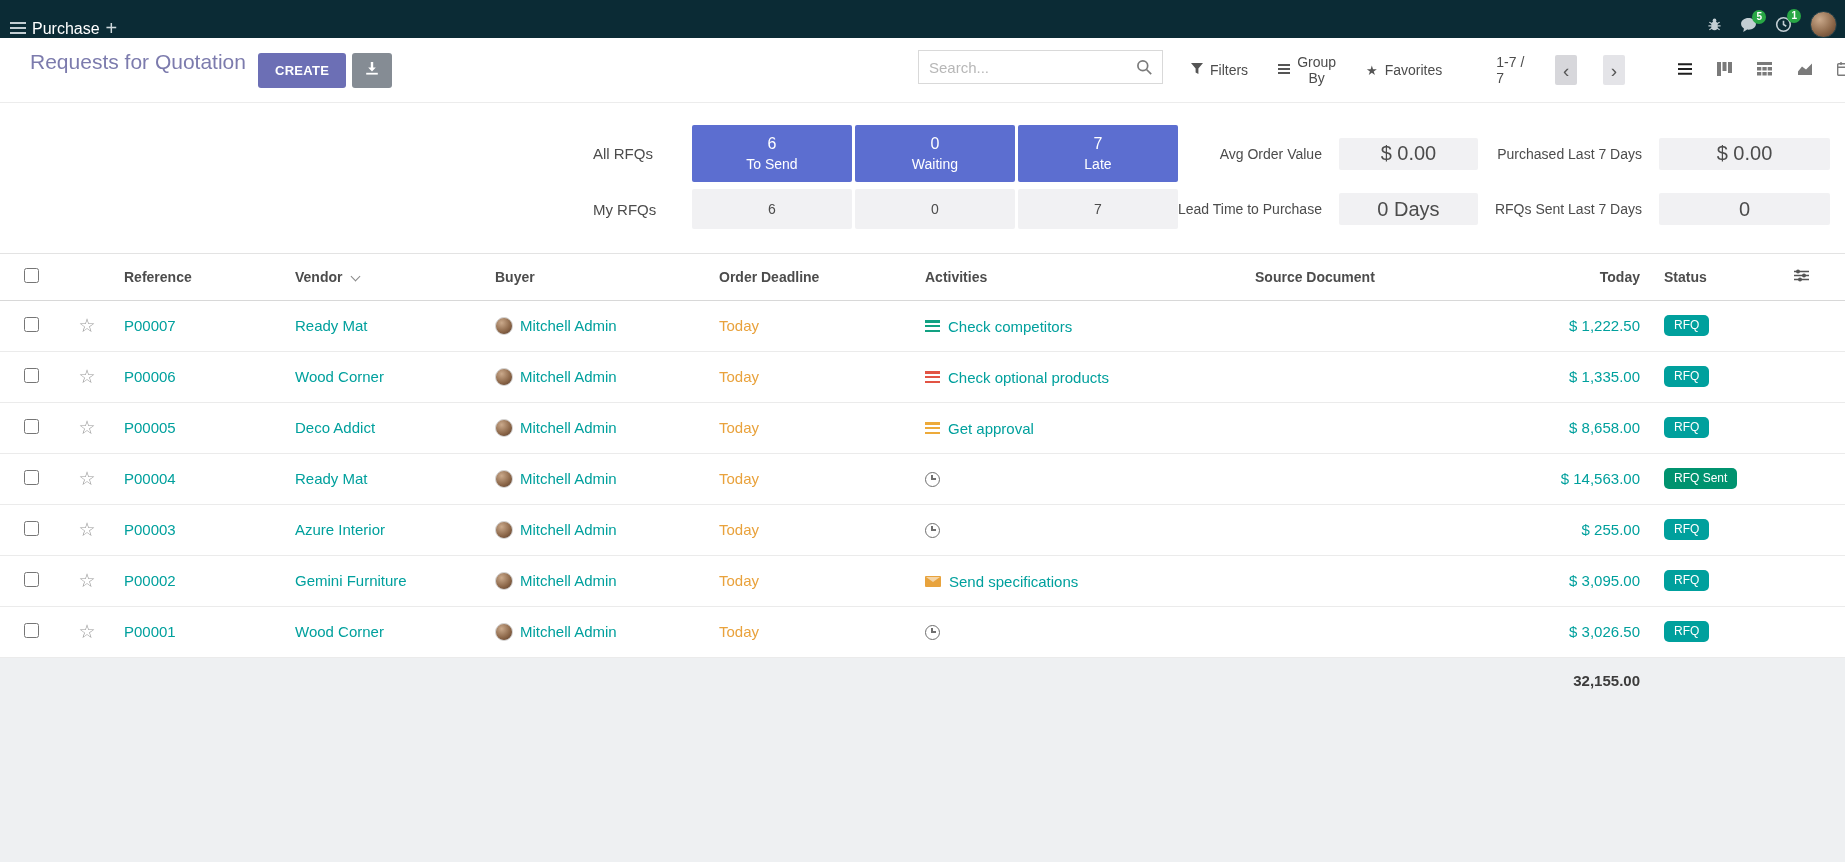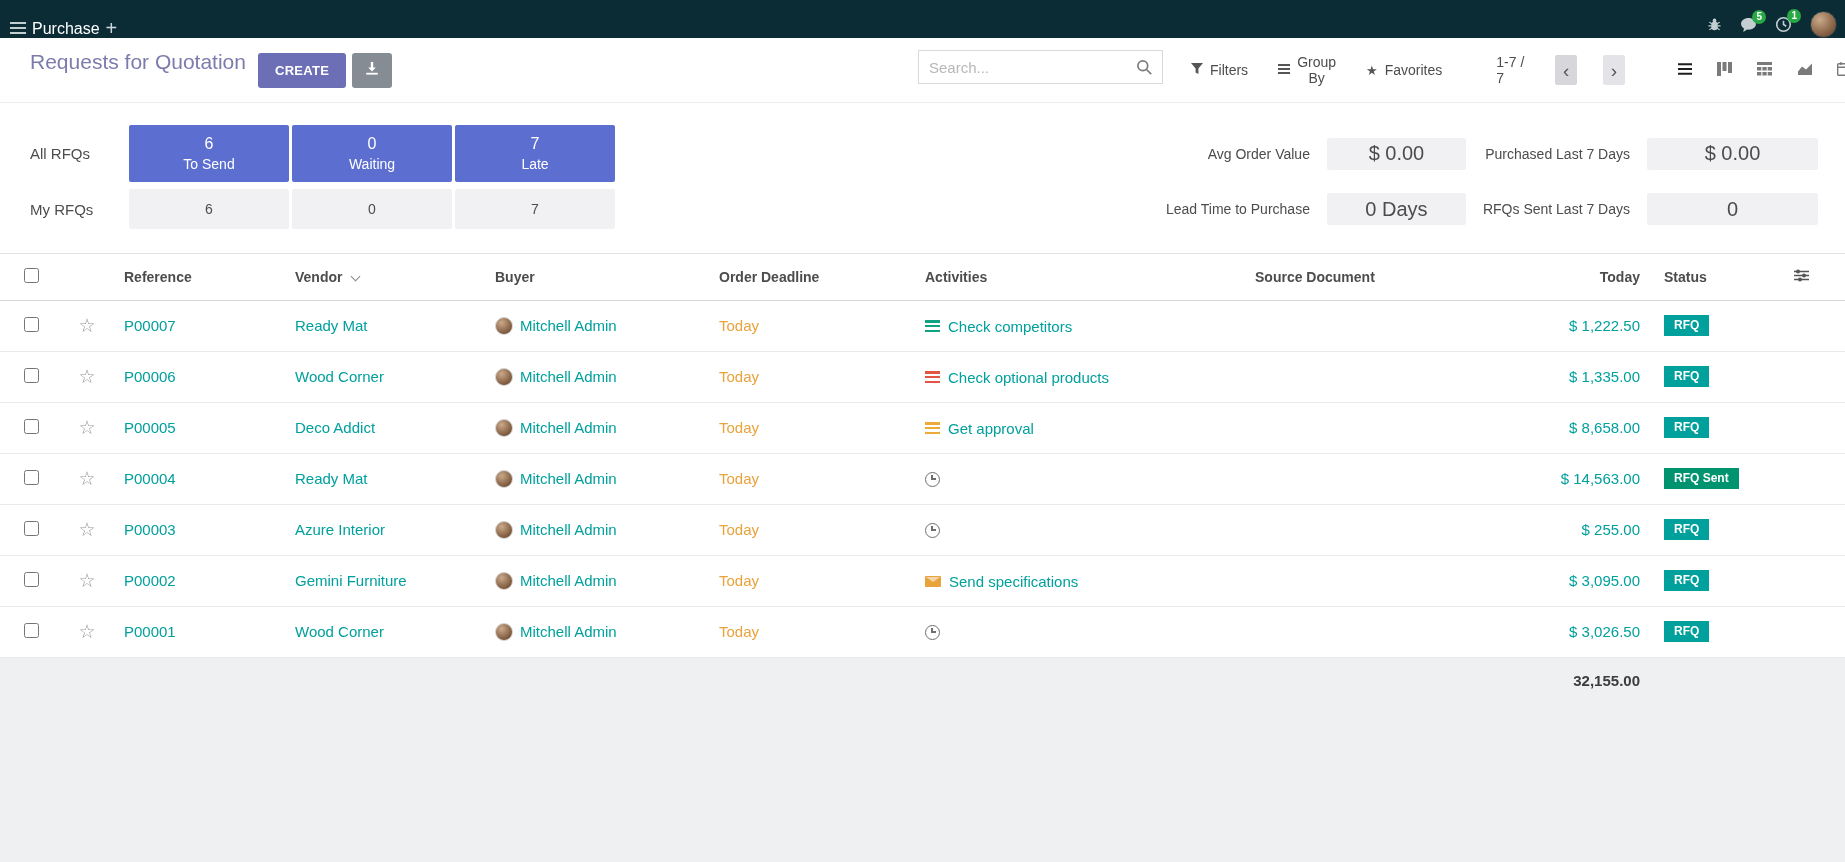--- a/index.html
+++ b/index.html
@@ -39,21 +39,21 @@
   .pager-btn{width:30px;height:30px;background:#e4e4e8;color:#555;font-size:19px;line-height:1;border-radius:2px;display:inline-flex;align-items:center;justify-content:center}
   .pager-btn.prev{background:#d7d7db}
   .view-switcher{display:flex;align-items:center;gap:0;margin-left:14px}
   .vs-btn{width:40px;height:30px;display:inline-flex;align-items:center;justify-content:center;color:#7a7a7a}
   .vs-btn.active{color:#1f1f1f}
 
   
   .content{flex:1;display:flex;flex-direction:column;background:#eef0f2;overflow:hidden}
 
   
-  .dashboard{background:#fff;padding:22px 27px 24px 30px;display:flex;justify-content:space-between;border-bottom:1px solid #e3e3e3}
+  .dashboard{background:#fff;padding:22px 15px 24px 30px;display:flex;justify-content:flex-end;border-bottom:1px solid #e3e3e3}
   .dash-left{display:grid;grid-template-columns:96px 160px 160px 160px;grid-template-rows:57px 40px;gap:7px 3px;align-items:center}
   .dash-rowlabel{font-size:15px;color:#4c4c4c}
   .dash-card{background:#5c6ed0;color:#fff;height:57px;display:flex;flex-direction:column;align-items:center;justify-content:center;gap:3px;border-radius:2px}
   .dash-count{font-size:16px}
   .dash-label{font-size:14px}
   .dash-my{background:#f1f1f3;height:40px;display:flex;align-items:center;justify-content:center;font-size:14px;color:#4c4c4c;cursor:pointer;border-radius:2px}
   .dash-right{display:grid;grid-template-columns:auto 139px auto 171px;grid-template-rows:57px 40px;gap:7px 17px;align-items:center}
   .stat-label{font-size:14px;color:#4c4c4c;justify-self:end;text-align:right}
   .stat-value{background:#f1f1f3;height:32px;display:flex;align-items:center;justify-content:center;font-size:20px;color:#4c4c4c;cursor:pointer;border-radius:2px}
 
@@ -65,21 +65,21 @@
   .col-check,.th-check{text-align:center;padding:0}
   input[type=checkbox]{width:15px;height:15px;accent-color:#6c6fb5;cursor:pointer}
   .col-star{text-align:center;padding:0}
   .star{font-size:19px;color:#979797;cursor:pointer;line-height:1}
   a.teal,span.teal{color:#00a09d}
   .c-deadline span{color:#e9a23c}
   .c-total,.th-total{text-align:right}
   .c-total{color:#00a09d}
   .mini-avatar{display:inline-block;width:18px;height:18px;border-radius:50%;background:radial-gradient(circle at 35% 30%,#caa98b,#8a6547 60%,#54392b);vertical-align:-4px;margin-right:7px;border:1px solid #d7d7d7}
   .sort-caret{display:inline-block;width:7px;height:7px;border-right:1.6px solid #888;border-bottom:1.6px solid #888;transform:rotate(45deg);margin-left:10px;vertical-align:2px}
-  .pill{display:inline-block;padding:3px 10px;border-radius:0;color:#fff;font-size:12px;font-weight:700;line-height:1.25}
+  .pill{display:inline-block;padding:3px 10px;border-radius:5px;color:#fff;font-size:12px;font-weight:400;line-height:1.25}
   .i-rfq{background:#00a09d}
   .i-rfq-sent{background:#00936f}
   tfoot td{background:transparent;border-bottom:none;border-top:1px solid #dcdcdc;height:46px;font-weight:700;color:#3c3c3c;font-size:15px}
   .filler{flex:1}
 
   
   .aicon{display:inline-block;vertical-align:middle;margin-right:8px}
   .i-activity-tasks-teal,.i-activity-tasks-red,.i-activity-tasks-yellow{width:15px;height:12px;background:repeating-linear-gradient(to bottom,currentColor 0 2.5px,transparent 2.5px 4.8px)}
   .i-activity-tasks-teal{color:#12a182}
   .i-activity-tasks-red{color:#e25444}

